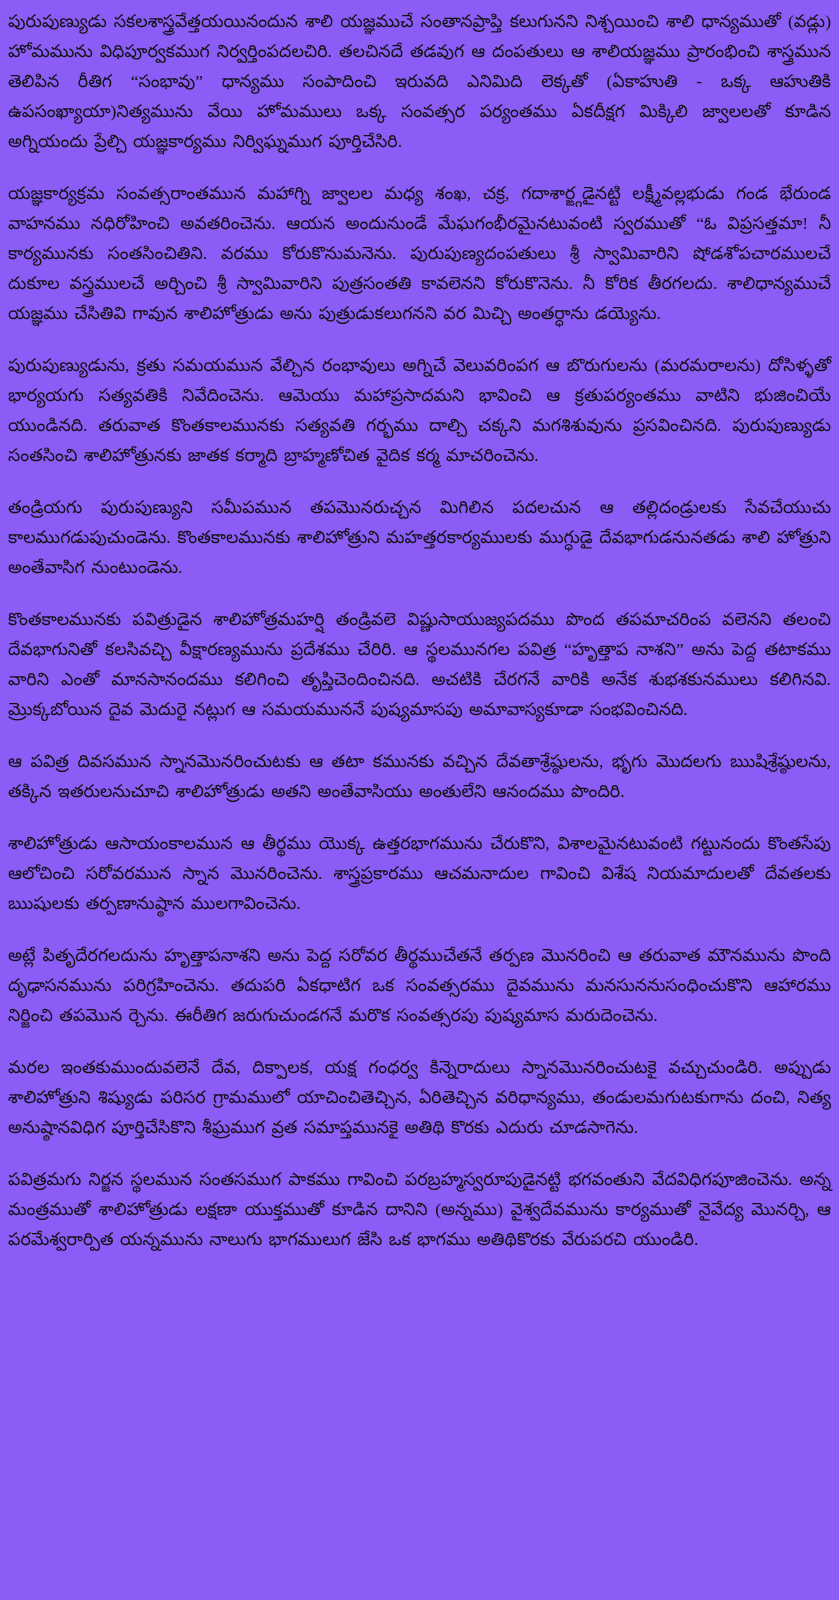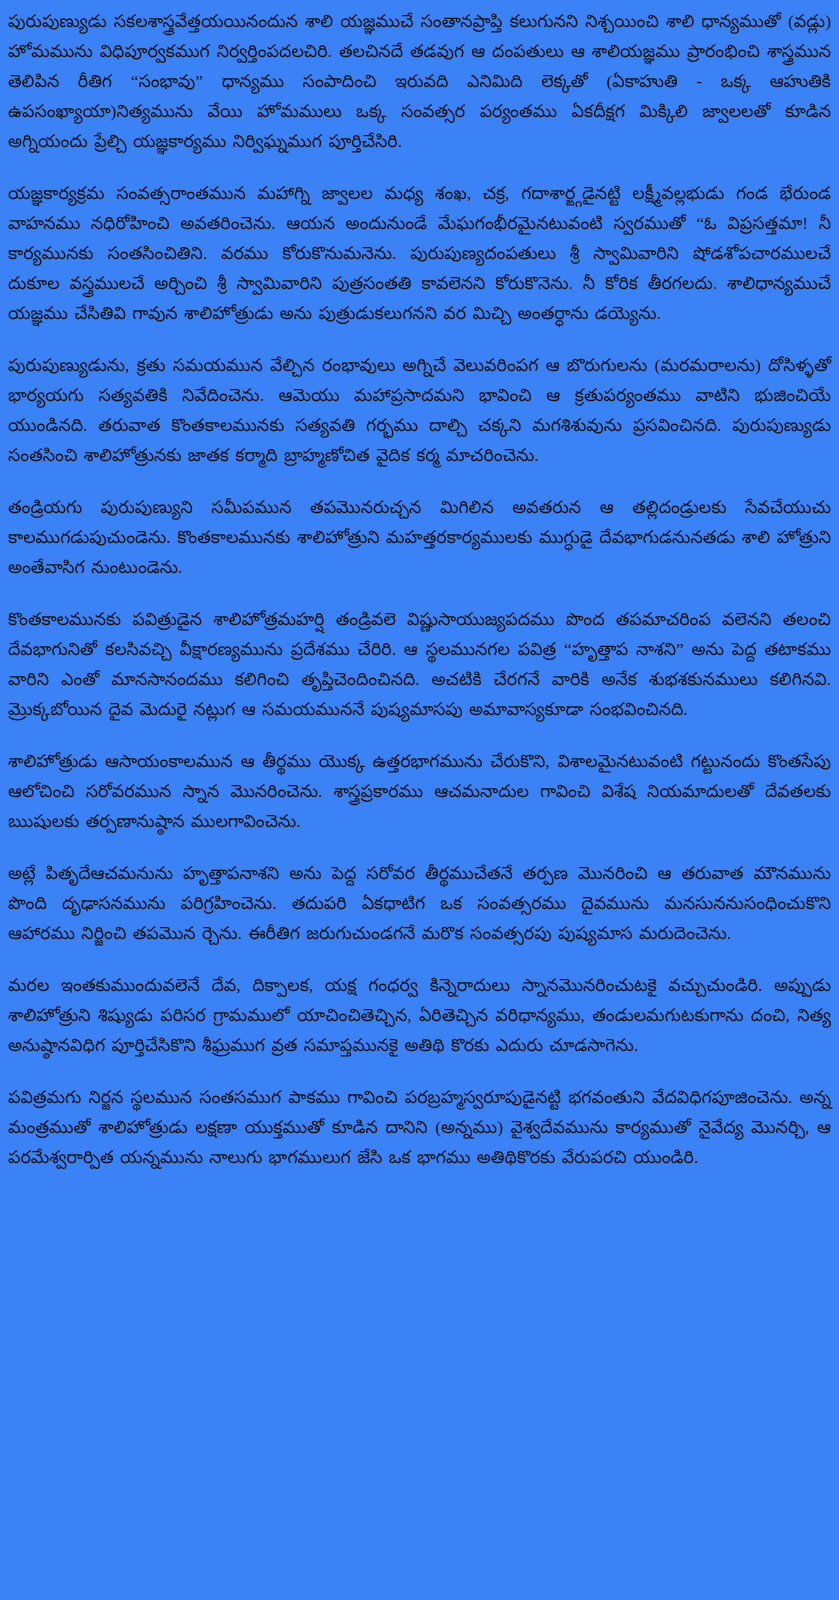--- a/index.html
+++ b/index.html
@@ -3,21 +3,21 @@
 <meta charset="utf-8">
 <style>
   html, body {
     margin: 0;
     padding: 0;
     background: #ffffff;
   }
   .page {
     width: 839px;
     min-height: 1600px;
-    background: #3b82f6;
+    background: #8b5cf6;
     box-sizing: border-box;
     padding: 6px 8px 10px 8px;
   }
   .doc-text p {
     font-family: "Liberation Serif", "DejaVu Serif", serif;
     font-size: 17.5px;
     line-height: 30px;
     color: #111111;
     margin: 0 0 22px 0;
     text-align: justify;
@@ -28,20 +28,21 @@
   }
 </style>
 </head>
 <body>
 
 <div class="page">
   <div class="doc-text">
     <p>పురుపుణ్యుడు సకలశాస్త్రవేత్తయయినందున శాలి యజ్ఞముచే సంతానప్రాప్తి కలుగునని నిశ్చయించి శాలి ధాన్యముతో (వడ్లు) హోమమును విధిపూర్వకముగ నిర్వర్తింపదలచిరి. తలచినదే తడవుగ ఆ దంపతులు ఆ శాలియజ్ఞము ప్రారంభించి శాస్త్రమున తెలిపిన రీతిగ “సంభావు” ధాన్యము సంపాదించి ఇరువది ఎనిమిది లెక్కతో (ఏకాహుతి - ఒక్క ఆహుతికి ఉపసంఖ్యాయా)నిత్యమును వేయి హోమములు ఒక్క సంవత్సర పర్యంతము ఏకదీక్షగ మిక్కిలి జ్వాలలతో కూడిన అగ్నియందు ప్రేల్చి యజ్ఞకార్యము నిర్విఘ్నముగ పూర్తిచేసిరి.</p>
     <p>యజ్ఞకార్యక్రమ సంవత్సరాంతమున మహాగ్ని జ్వాలల మధ్య శంఖ, చక్ర, గదాశార్ఙ్గడైనట్టి లక్ష్మీవల్లభుడు గండ భేరుండ వాహనము నధిరోహించి అవతరించెను. ఆయన అందునుండే మేఘగంభీరమైనటువంటి స్వరముతో “ఓ విప్రసత్తమా! నీ కార్యమునకు సంతసించితిని. వరము కోరుకొనుమనెను. పురుపుణ్యదంపతులు శ్రీ స్వామివారిని షోడశోపచారములచే దుకూల వస్త్రములచే అర్చించి శ్రీ స్వామివారిని పుత్రసంతతి కావలెనని కోరుకొనెను. నీ కోరిక తీరగలదు. శాలిధాన్యముచే యజ్ఞము చేసితివి గావున శాలిహోత్రుడు అను పుత్రుడుకలుగనని వర మిచ్చి అంతర్ధాను డయ్యెను.</p>
     <p>పురుపుణ్యుడును, క్రతు సమయమున వేల్చిన రంభావులు అగ్నిచే వెలువరింపగ ఆ బొరుగులను (మరమరాలను) దోసిళ్ళతో భార్యయగు సత్యవతికి నివేదించెను. ఆమెయు మహాప్రసాదమని భావించి ఆ క్రతుపర్యంతము వాటిని భుజించియే యుండినది. తరువాత కొంతకాలమునకు సత్యవతి గర్భము దాల్చి చక్కని మగశిశువును ప్రసవించినది. పురుపుణ్యుడు సంతసించి శాలిహోత్రునకు జాతక కర్మాది బ్రాహ్మణోచిత వైదిక కర్మ మాచరించెను.</p>
-    <p>తండ్రియగు పురుపుణ్యుని సమీపమున తపమొనరుచ్చన మిగిలిన అవతరున ఆ తల్లిదండ్రులకు సేవచేయుచు కాలముగడుపుచుండెను. కొంతకాలమునకు శాలిహోత్రుని మహత్తరకార్యములకు ముగ్ధుడై దేవభాగుడనునతడు శాలి హోత్రుని అంతేవాసిగ నుంటుండెను.</p>
+    <p>తండ్రియగు పురుపుణ్యుని సమీపమున తపమొనరుచ్చన మిగిలిన పదలచున ఆ తల్లిదండ్రులకు సేవచేయుచు కాలముగడుపుచుండెను. కొంతకాలమునకు శాలిహోత్రుని మహత్తరకార్యములకు ముగ్ధుడై దేవభాగుడనునతడు శాలి హోత్రుని అంతేవాసిగ నుంటుండెను.</p>
     <p>కొంతకాలమునకు పవిత్రుడైన శాలిహోత్రమహర్షి తండ్రివలె విష్ణుసాయుజ్యపదము పొంద తపమాచరింప వలెనని తలంచి దేవభాగునితో కలసివచ్చి వీక్షారణ్యమును ప్రదేశము చేరిరి. ఆ స్థలమునగల పవిత్ర “హృత్తాప నాశని” అను పెద్ద తటాకము వారిని ఎంతో మానసానందము కలిగించి తృప్తిచెందించినది. అచటికి చేరగనే వారికి అనేక శుభశకునములు కలిగినవి. మ్రొక్కబోయిన దైవ మెదురై నట్లుగ ఆ సమయముననే పుష్యమాసపు అమావాస్యకూడా సంభవించినది.</p>
+    <p>ఆ పవిత్ర దివసమున స్నానమొనరించుటకు ఆ తటా కమునకు వచ్చిన దేవతాశ్రేష్ఠులను, భృగు మొదలగు ఋషిశ్రేష్ఠులను, తక్కిన ఇతరులనుచూచి శాలిహోత్రుడు అతని అంతేవాసియు అంతులేని ఆనందము పొందిరి.</p>
     <p>శాలిహోత్రుడు ఆసాయంకాలమున ఆ తీర్థము యొక్క ఉత్తరభాగమును చేరుకొని, విశాలమైనటువంటి గట్టునందు కొంతసేపు ఆలోచించి సరోవరమున స్నాన మొనరించెను. శాస్త్రప్రకారము ఆచమనాదుల గావించి విశేష నియమాదులతో దేవతలకు ఋషులకు తర్పణానుష్ఠాన ములగావించెను.</p>
-    <p>అట్లే పితృదేఆచమనును హృత్తాపనాశని అను పెద్ద సరోవర తీర్థముచేతనే తర్పణ మొనరించి ఆ తరువాత మౌనమును పొంది దృఢాసనమును పరిగ్రహించెను. తదుపరి ఏకధాటిగ ఒక సంవత్సరము దైవమును మనసుననుసంధించుకొని ఆహారము నిర్జించి తపమొన ర్చెను. ఈరీతిగ జరుగుచుండగనే మరొక సంవత్సరపు పుష్యమాస మరుదెంచెను.</p>
+    <p>అట్లే పితృదేరగలదును హృత్తాపనాశని అను పెద్ద సరోవర తీర్థముచేతనే తర్పణ మొనరించి ఆ తరువాత మౌనమును పొంది దృఢాసనమును పరిగ్రహించెను. తదుపరి ఏకధాటిగ ఒక సంవత్సరము దైవమును మనసుననుసంధించుకొని ఆహారము నిర్జించి తపమొన ర్చెను. ఈరీతిగ జరుగుచుండగనే మరొక సంవత్సరపు పుష్యమాస మరుదెంచెను.</p>
     <p>మరల ఇంతకుముందువలెనే దేవ, దిక్పాలక, యక్ష గంధర్వ కిన్నెరాదులు స్నానమొనరించుటకై వచ్చుచుండిరి. అప్పుడు శాలిహోత్రుని శిష్యుడు పరిసర గ్రామములో యాచించితెచ్చిన, ఏరితెచ్చిన వరిధాన్యము, తండులమగుటకుగాను దంచి, నిత్య అనుష్ఠానవిధిగ పూర్తిచేసికొని శీఘ్రముగ వ్రత సమాప్తమునకై అతిథి కొరకు ఎదురు చూడసాగెను.</p>
     <p>పవిత్రమగు నిర్జన స్థలమున సంతసముగ పాకము గావించి పరబ్రహ్మస్వరూపుడైనట్టి భగవంతుని వేదవిధిగపూజించెను. అన్న మంత్రముతో శాలిహోత్రుడు లక్షణా యుక్తముతో కూడిన దానిని (అన్నము) వైశ్వదేవమును కార్యముతో నైవేద్య మొనర్చి, ఆ పరమేశ్వరార్పిత యన్నమును నాలుగు భాగములుగ జేసి ఒక భాగము అతిథికొరకు వేరుపరచి యుండిరి.</p>
   </div>
 </div>
 
 </body></html>

